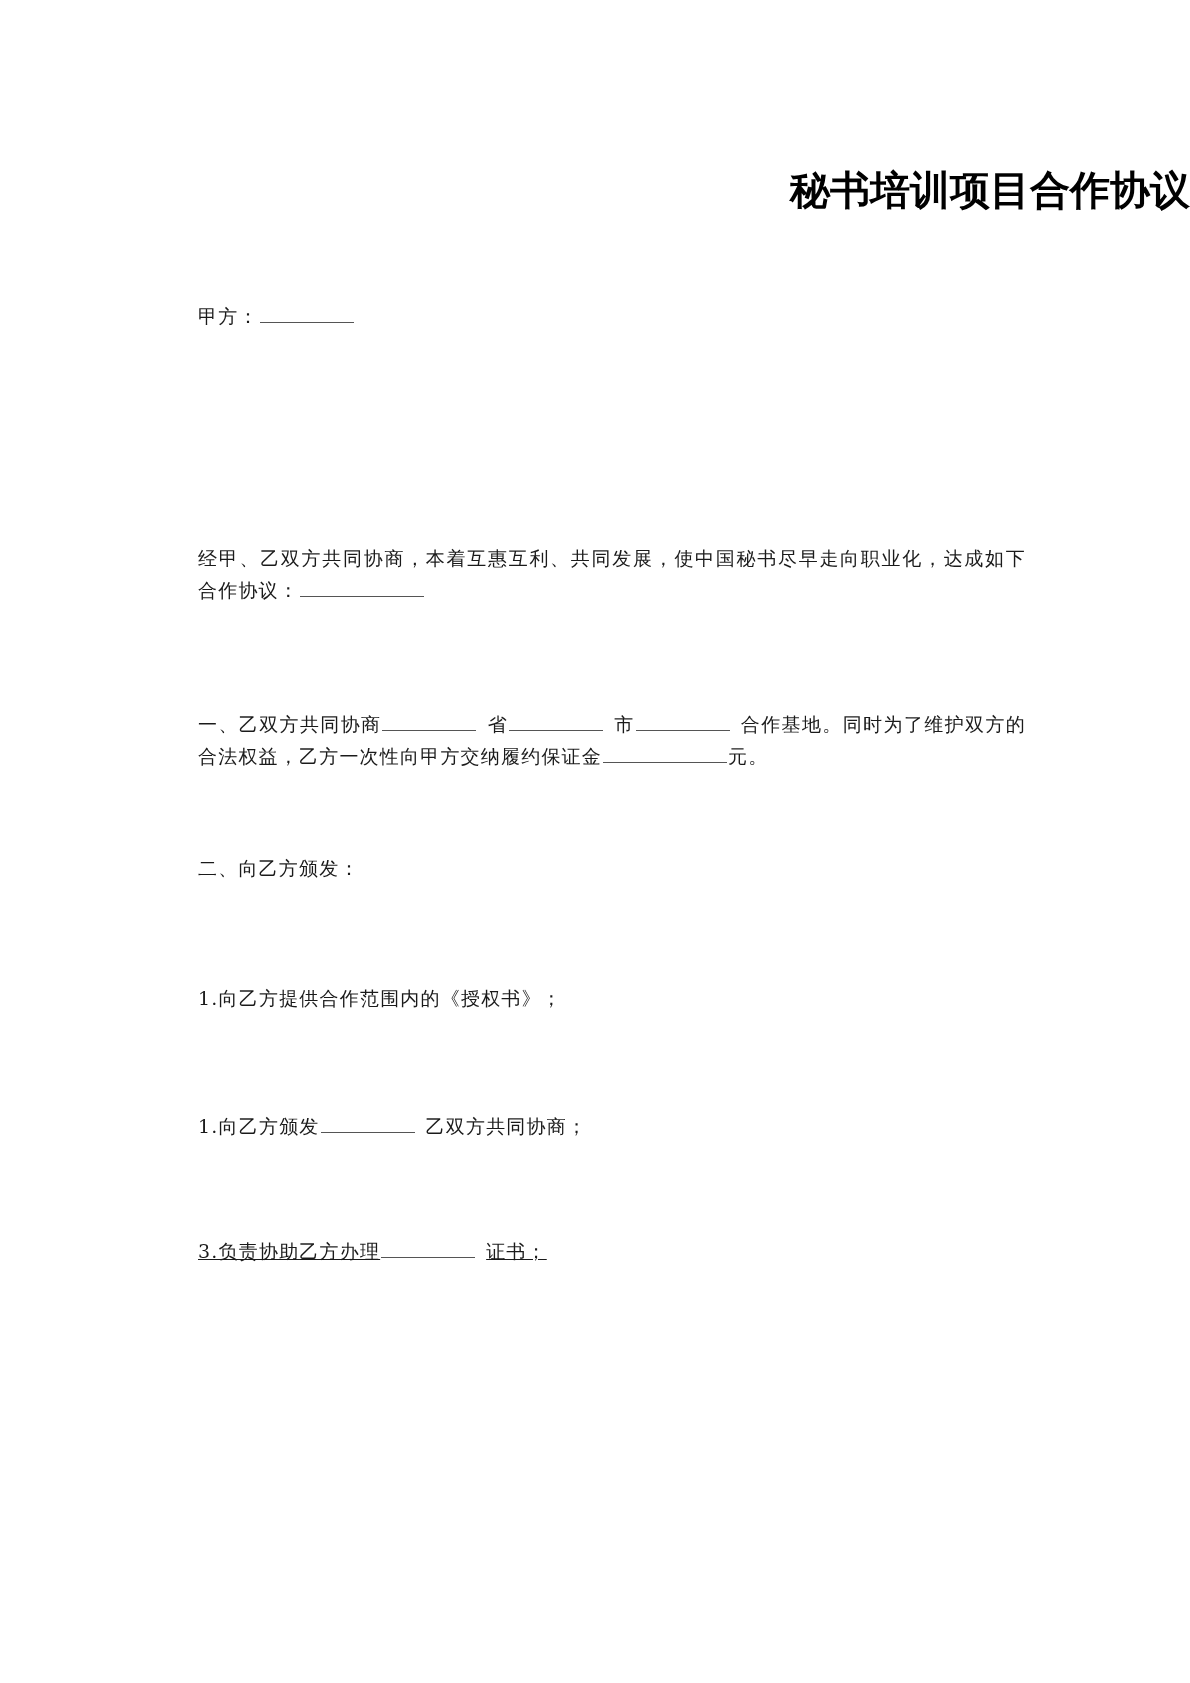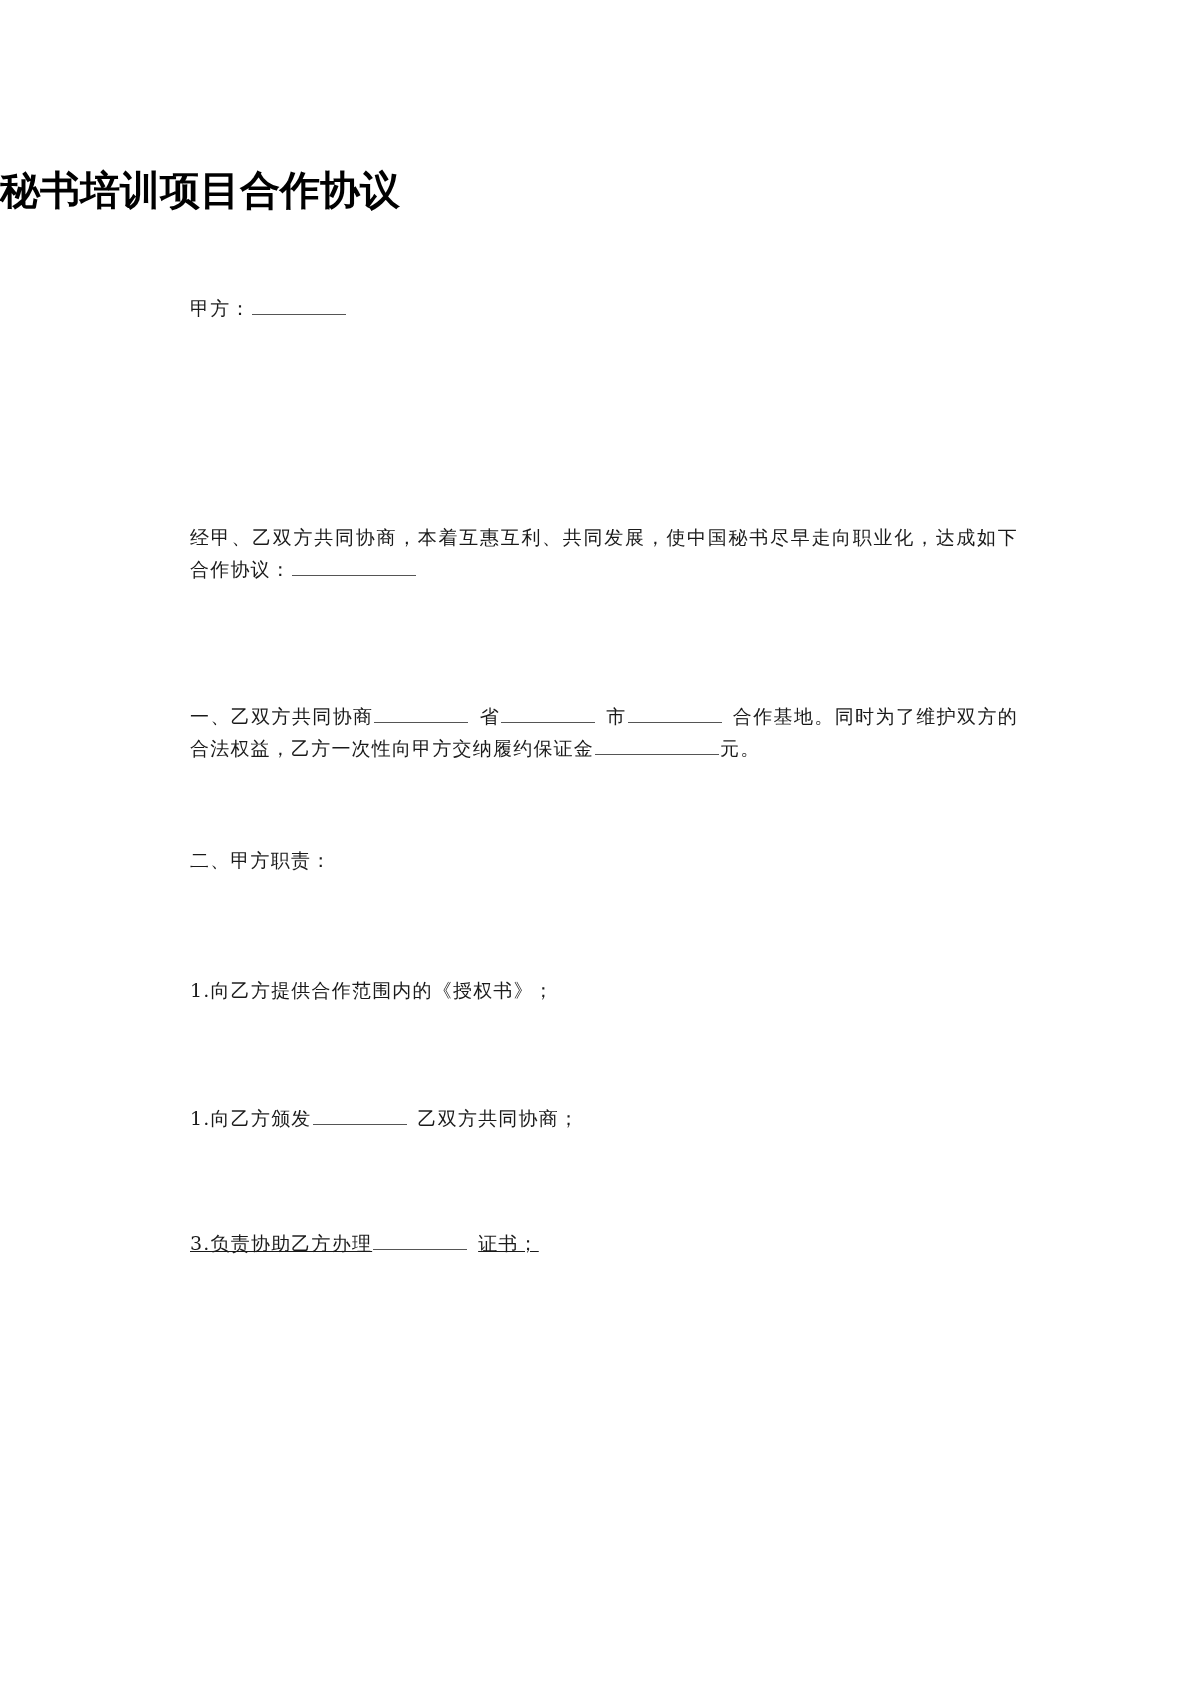--- a/index.html
+++ b/index.html
@@ -21,37 +21,37 @@
       top: 0;
       width: 1190px;
       height: 1683px;
       background: #ffffff;
     }
     .title {
       position: absolute;
       left: 0;
       width: 1190px;
       top: 166px;
-      text-align: left;
+      text-align: right;
       font-size: 40px;
       font-weight: bold;
       letter-spacing: 0px;
       line-height: 48px;
       color: #000000;
       font-family: "DejaVu Sans", "Liberation Sans", sans-serif;
     }
     .para {
       position: absolute;
       left: 182px;
       width: 828px;
       font-size: 19px;
       line-height: 32px;
       letter-spacing: 1.2px;
       color: #1a1a1a;
-      margin: 8px;
+      margin: 16px;
       text-align: justify;
     }
     .blank {
       display: inline-block;
       border-bottom: 1px solid #555555;
       height: 18px;
       vertical-align: baseline;
       margin: 0 1px;
     }
     .b9  { width: 94px; }
@@ -63,29 +63,29 @@
 
 <div class="page">
 
   <div class="title">秘书培训项目合作协议</div>
 
   <p class="para" style="top:284px;">
     <span>甲方：</span><span class="blank b9"></span>
   </p>
 
 
-  <p class="para" style="top:513px;">
+  <p class="para" style="top:526px;">
     <span>经甲、乙双方共同协商，本着互惠互利、共同发展，使中国秘书尽早走向职业化，达成如下合作协议：</span><span class="blank b12"></span>
   </p>
 
   <p class="para" style="top:692px;">
     <span>一、乙双方共同协商</span><span class="blank b9"></span><span class="gap"></span><span>省</span><span class="blank b9"></span><span class="gap"></span><span>市</span><span class="blank b9"></span><span class="gap"></span><span>合作基地。同时为了维护双方的合法权益，乙方一次性向甲方交纳履约保证金</span><span class="blank b12"></span><span>元。</span>
   </p>
 
-  <p class="para" style="top:836px;">二、甲方职责：</p>
+  <p class="para" style="top:836px;">二、向乙方颁发：</p>
 
   <p class="para" style="top:966px;">1.向乙方提供合作范围内的《授权书》；</p>
 
   <p class="para" style="top:1094px;">
     <span>1.向乙方颁发</span><span class="blank b9"></span><span class="gap"></span><span>乙双方共同协商；</span>
   </p>
 
   <p class="para" style="top:1219px;text-decoration:underline;">
     <span>3.负责协助乙方办理</span><span class="blank b9"></span><span class="gap"></span><span>证书；</span>
   </p>

